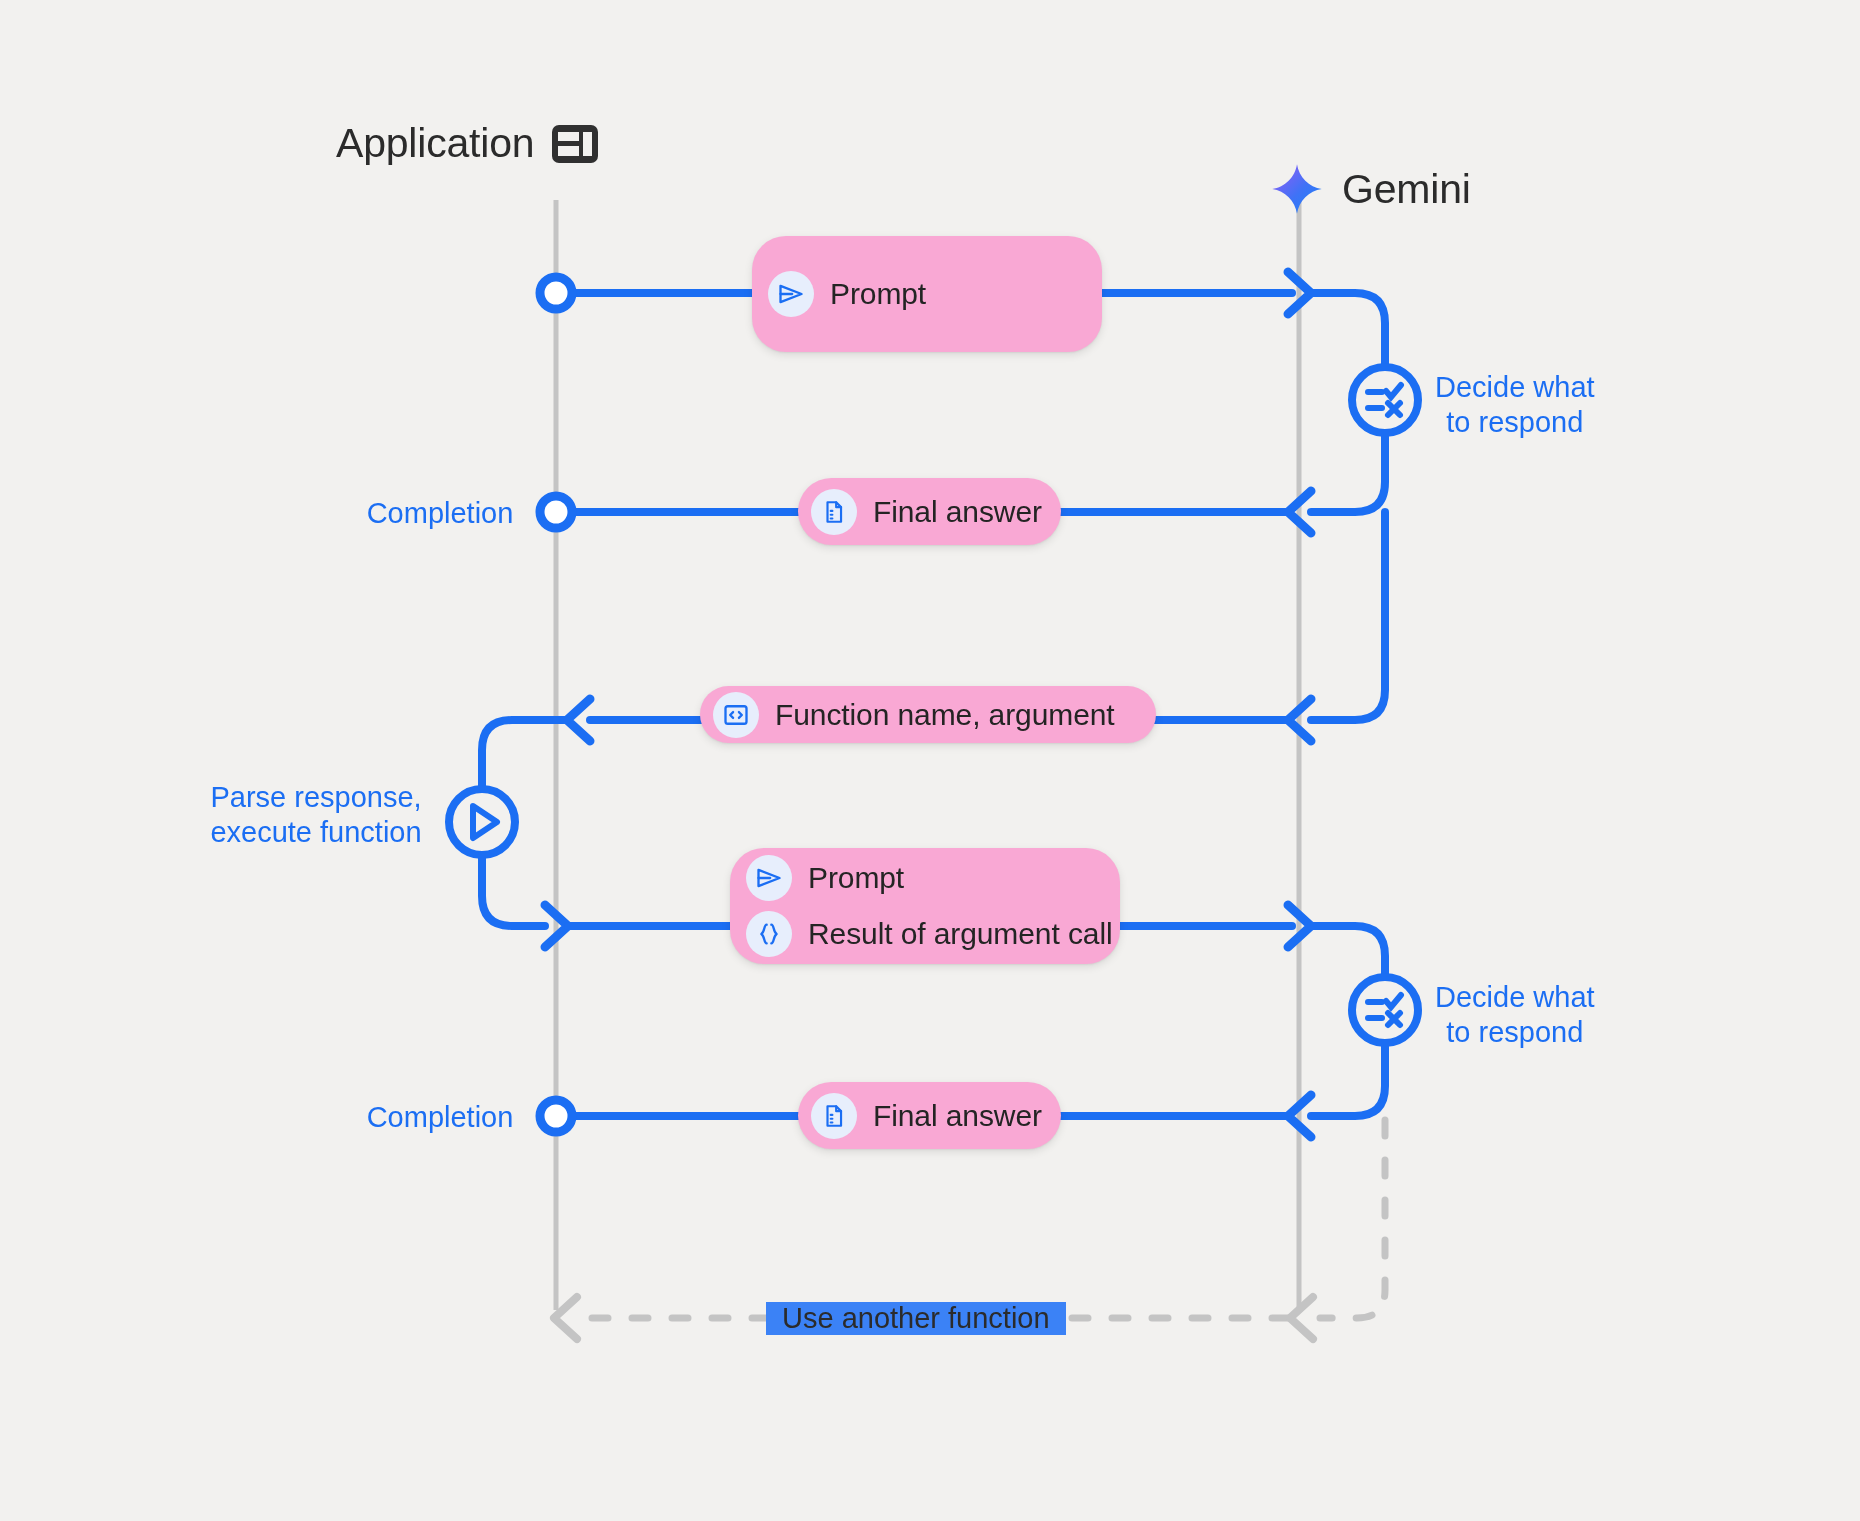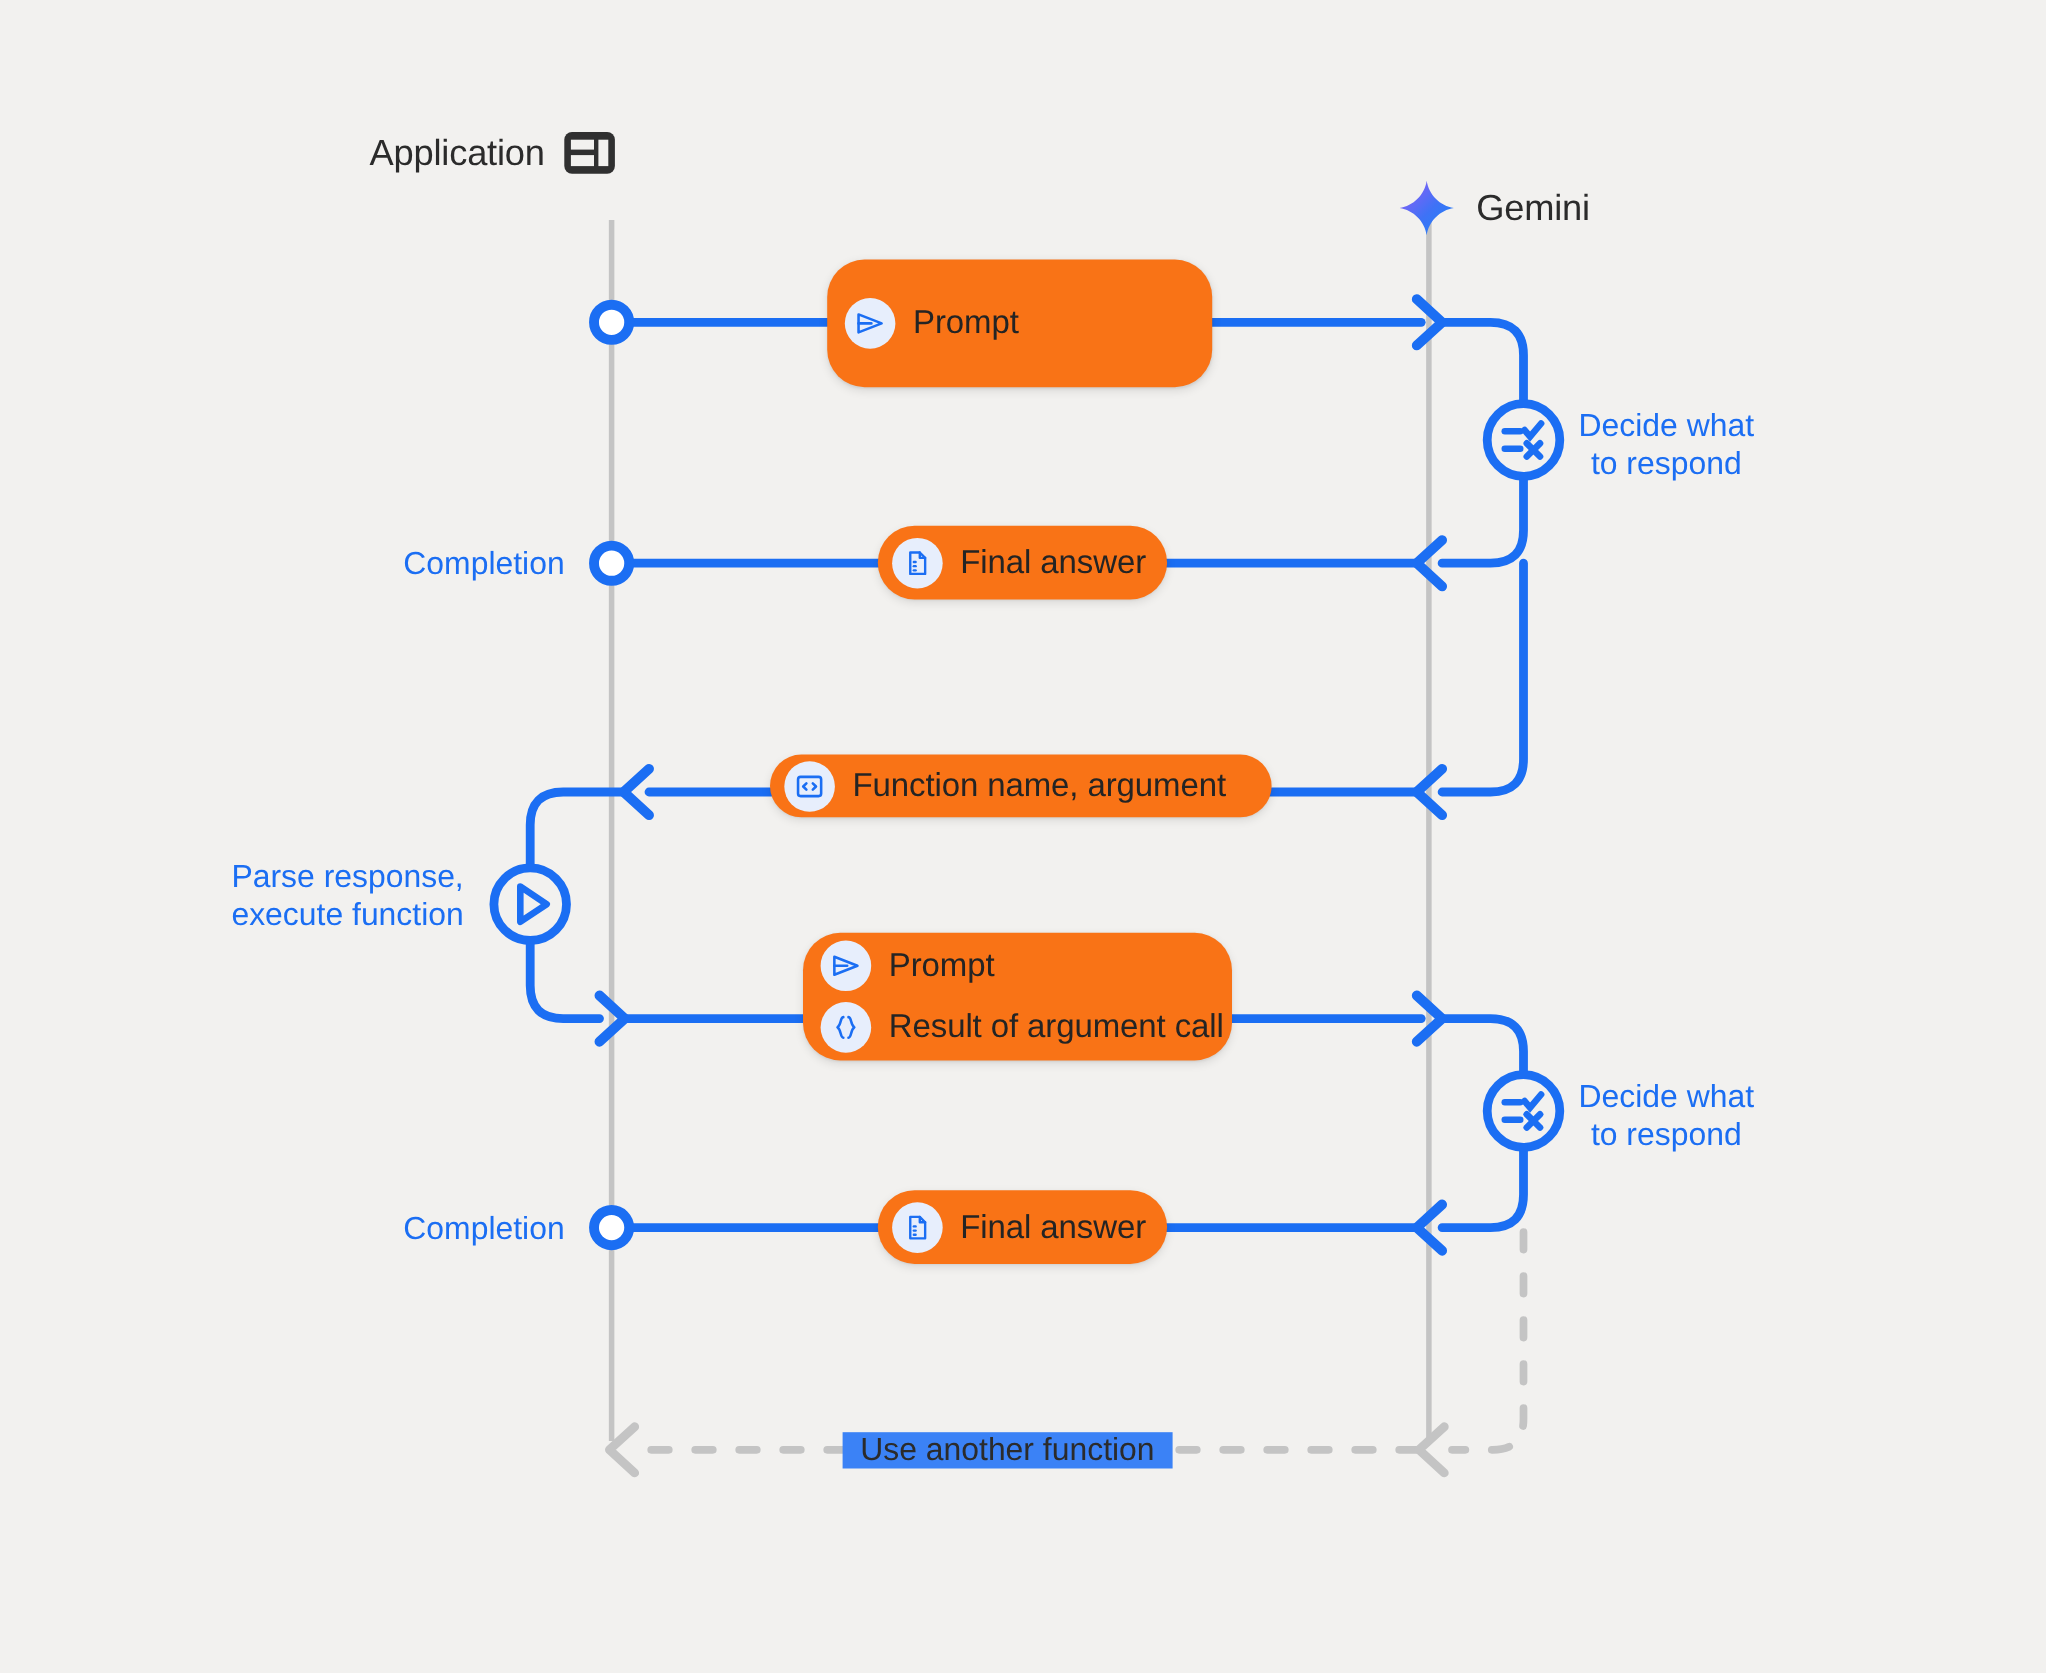--- a/index.html
+++ b/index.html
@@ -31,21 +31,21 @@
 
   
   .lane-header {
     position: absolute;
     display: flex;
     align-items: center;
     gap: 18px;
     white-space: nowrap;
   }
   .lane-header .lbl {
-    font-size: 33px;
+    font-size: 41px;
     color: #2b2b2b;
     letter-spacing: -0.2px;
     text-align: center;
   }
   .app-icon {
     width: 46px; height: 38px;
     border-radius: 7px;
     background: #303030;
     position: relative;
     flex: none;
@@ -68,21 +68,21 @@
     font-size: 29px;
     line-height: 1.22;
     white-space: pre-line;
   }
   .side-label.right { text-align: center; }
   .side-label.left  { text-align: center; }
 
   
   .bubble {
     position: absolute;
-    background: #f97316;
+    background: #f9a8d4;
     border-radius: 34px;
     box-shadow: 0 3px 9px rgba(0,0,0,0.10), 0 1px 2px rgba(0,0,0,0.06);
     display: flex;
     flex-direction: column;
     justify-content: center;
     padding: 14px 30px 14px 16px;
     box-sizing: border-box;
     z-index: 5;
   }
   .bubble.single { border-radius: 40px; padding: 9px 34px 9px 13px; }

